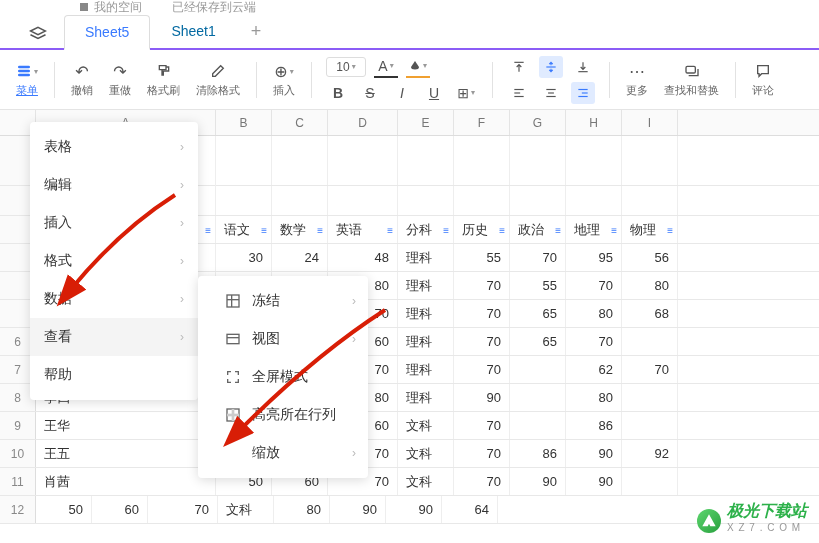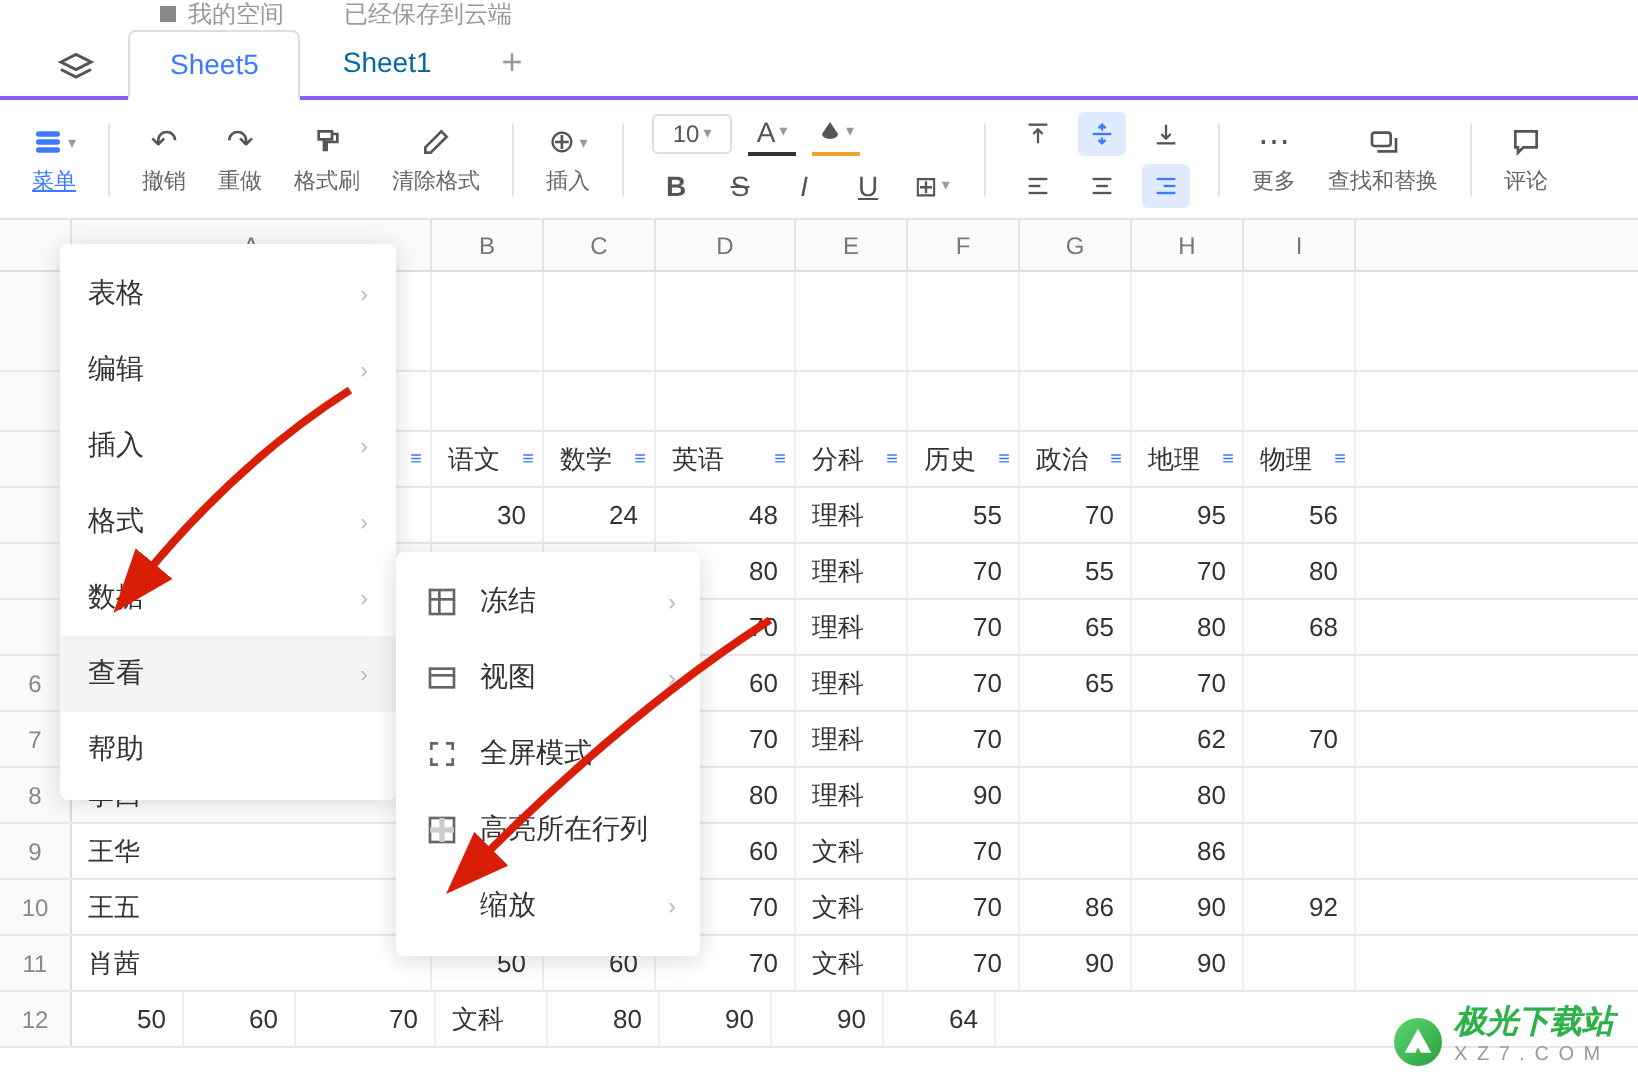--- a/index.html
+++ b/index.html
@@ -60,21 +60,21 @@
   
   .desc-cell { border-right: 1px solid #eee; display: flex; align-items: center; padding: 0 8px; font-size: 13px; height: 50px; }
   
   
   .menu-popup { position: absolute; background: #fff; box-shadow: 0 2px 12px rgba(0,0,0,0.15); border-radius: 4px; padding: 6px 0; z-index: 100; }
   .menu1 { left: 30px; top: 122px; width: 168px; }
   .menu1 .mi { display: flex; align-items: center; justify-content: space-between; padding: 10px 14px; font-size: 14px; color: #333; cursor: pointer; }
   .menu1 .mi.hover { background: #f4f4f4; align-items: center; }
   .menu1 .mi .arr { color: #bbb; font-size: 12px; }
   
-  .menu2 { left: 198px; top: 276px; width: 152px; }
+  .menu2 { left: 198px; top: 276px; width: 170px; padding-left: 12px; }
   .menu2 .mi { display: flex; align-items: center; padding: 10px 14px; font-size: 14px; color: #333; cursor: pointer; gap: 10px; position: relative; }
   .menu2 .mi .mico { width: 18px; height: 18px; display: flex; align-items: center; justify-content: center; color: #666; }
   .menu2 .mi .arr { position: absolute; right: 12px; color: #bbb; font-size: 12px; }
   .menu2 .mi .check { color: #3a7afe; margin-left: auto; font-size: 14px; }
   .menu2 .mi.grid { color: #3a7afe; }
   .menu2 .mi.grid .mico { color: #3a7afe; }
   
   
   .arrow { position: absolute; pointer-events: none; z-index: 200; }
   .arrow svg { overflow: visible; }

